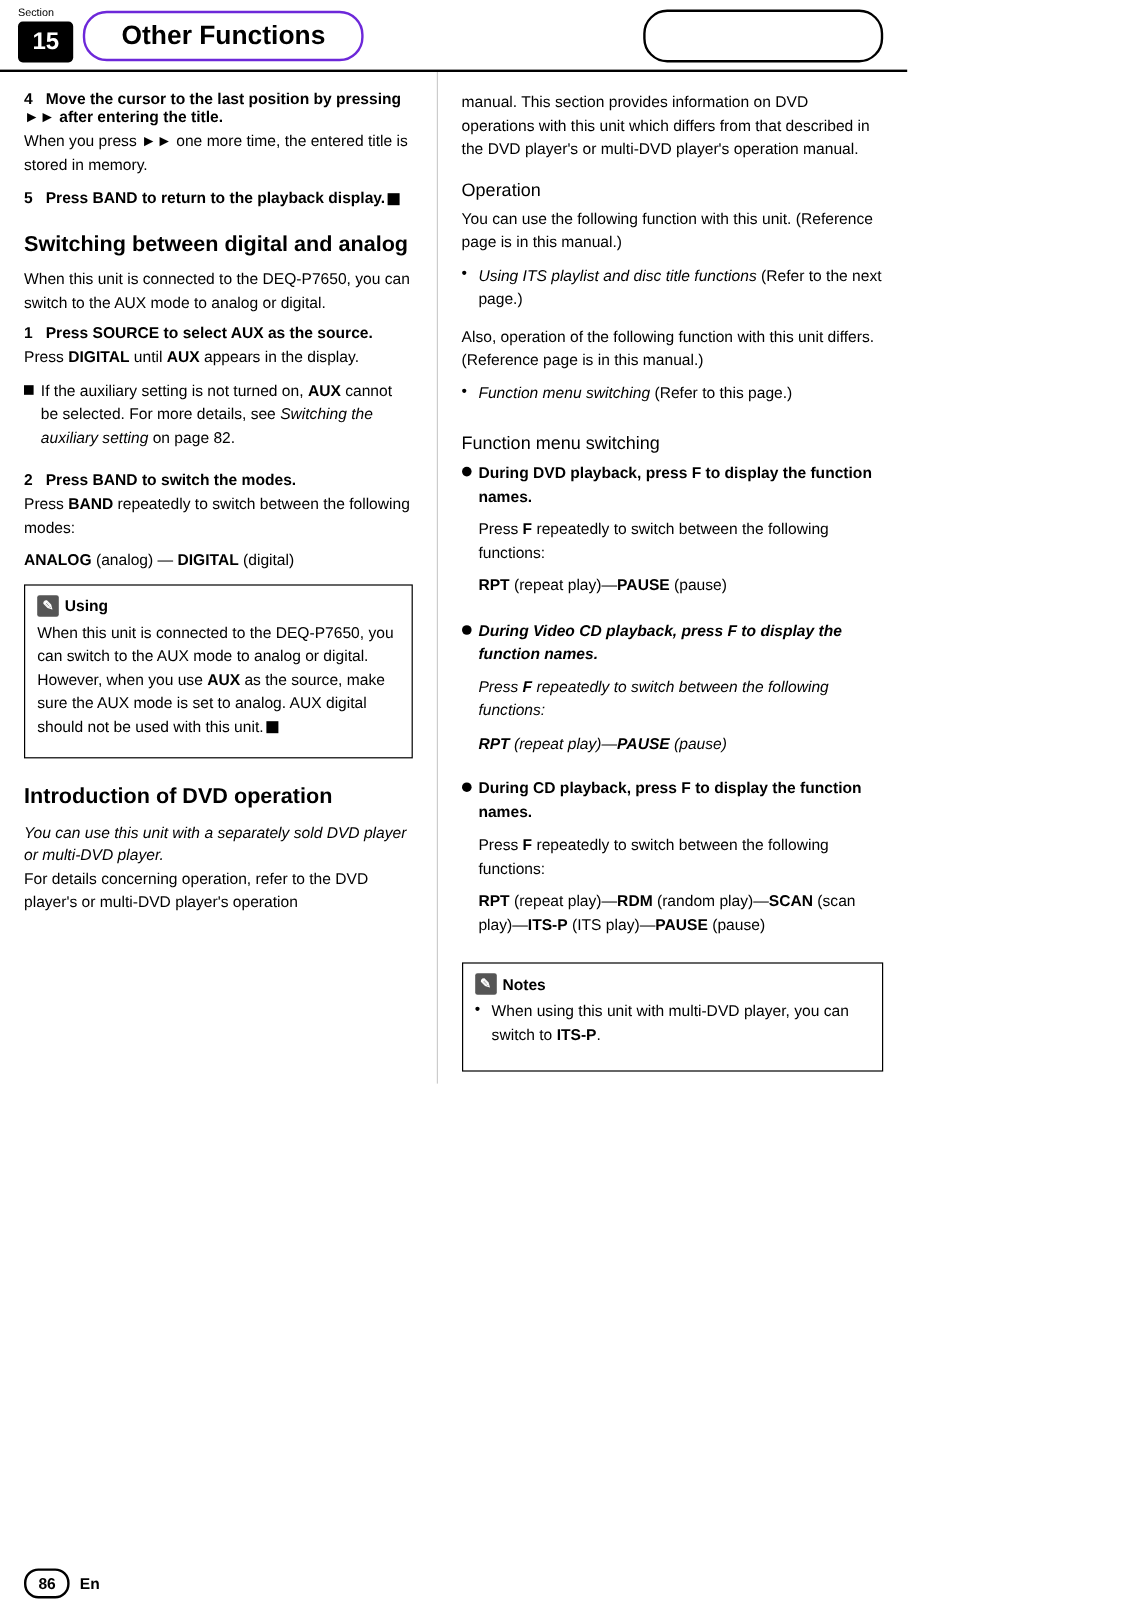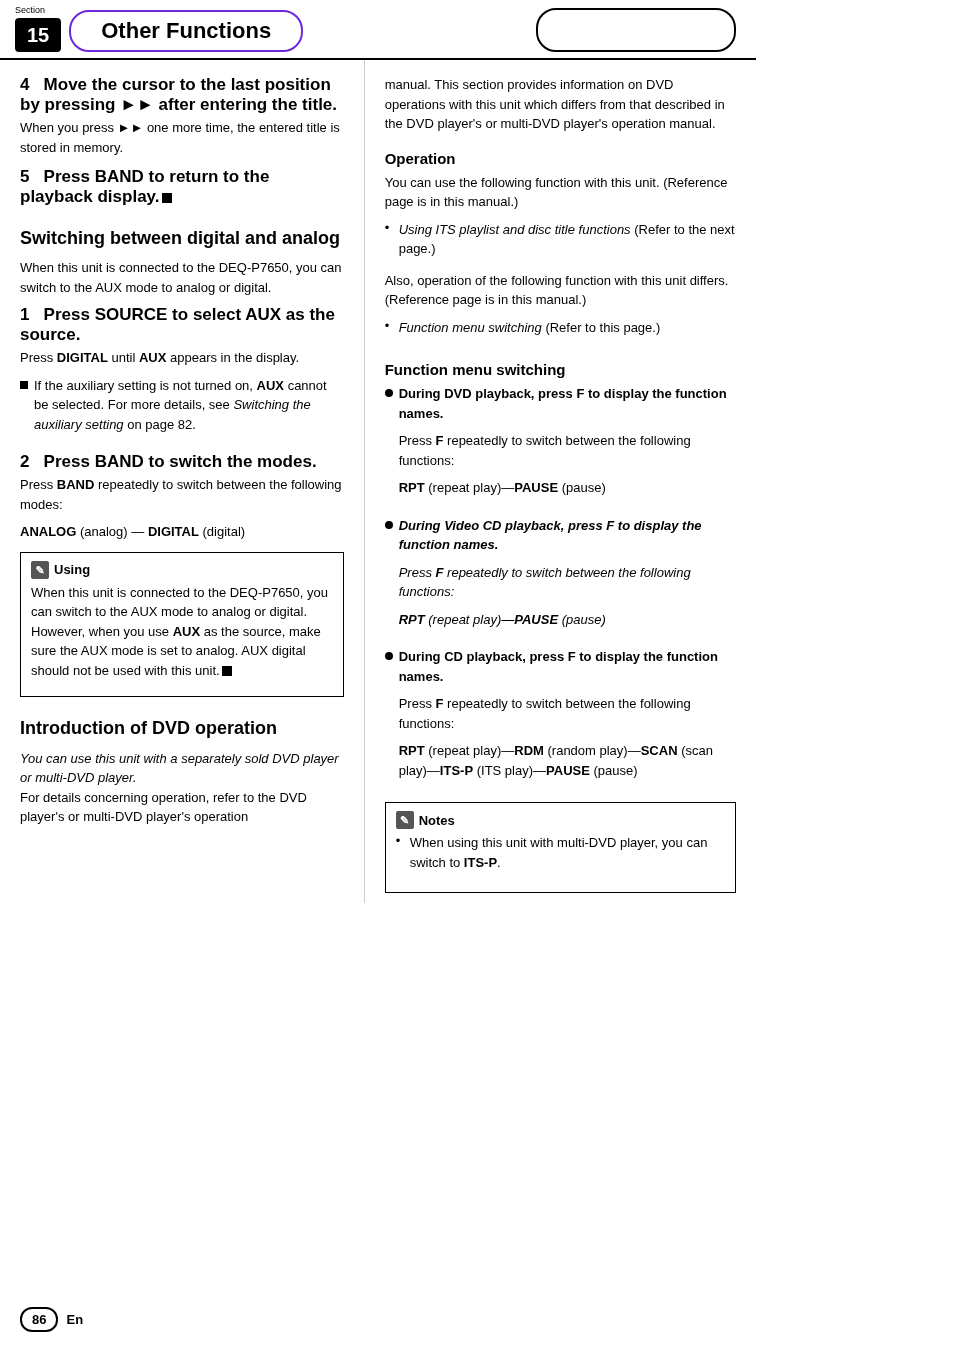--- a/index.html
+++ b/index.html
@@ -62,21 +62,21 @@
     .section-text {
       font-size: 9px;
       font-weight: normal;
       position: absolute;
       top: 5px;
       left: 15px;
     }
 
     .left-header {
       display: flex;
-      align-items: flex-end;
+      align-items: center;
       gap: 8px;
     }
 
     
     .content {
       display: flex;
       gap: 0;
       padding: 0 20px;
     }
 
@@ -96,38 +96,38 @@
     h2.section-heading {
       font-size: 18px;
       font-weight: bold;
       margin-bottom: 8px;
       margin-top: 20px;
       line-height: 1.3;
     }
 
     h3.sub-heading {
       font-size: 15px;
-      font-weight: bold;
+      font-weight: normal;
       margin-bottom: 6px;
       margin-top: 16px;
     }
 
     p {
       font-size: 13px;
       line-height: 1.5;
       margin-bottom: 8px;
     }
 
     .step {
       margin-bottom: 10px;
     }
 
     .step-title {
       font-weight: bold;
-      font-size: 17px;
+      font-size: 13px;
       margin-bottom: 3px;
     }
 
     .note-box {
       border: 1px solid #000;
       padding: 8px 10px;
       margin-top: 10px;
       margin-bottom: 10px;
     }
 

